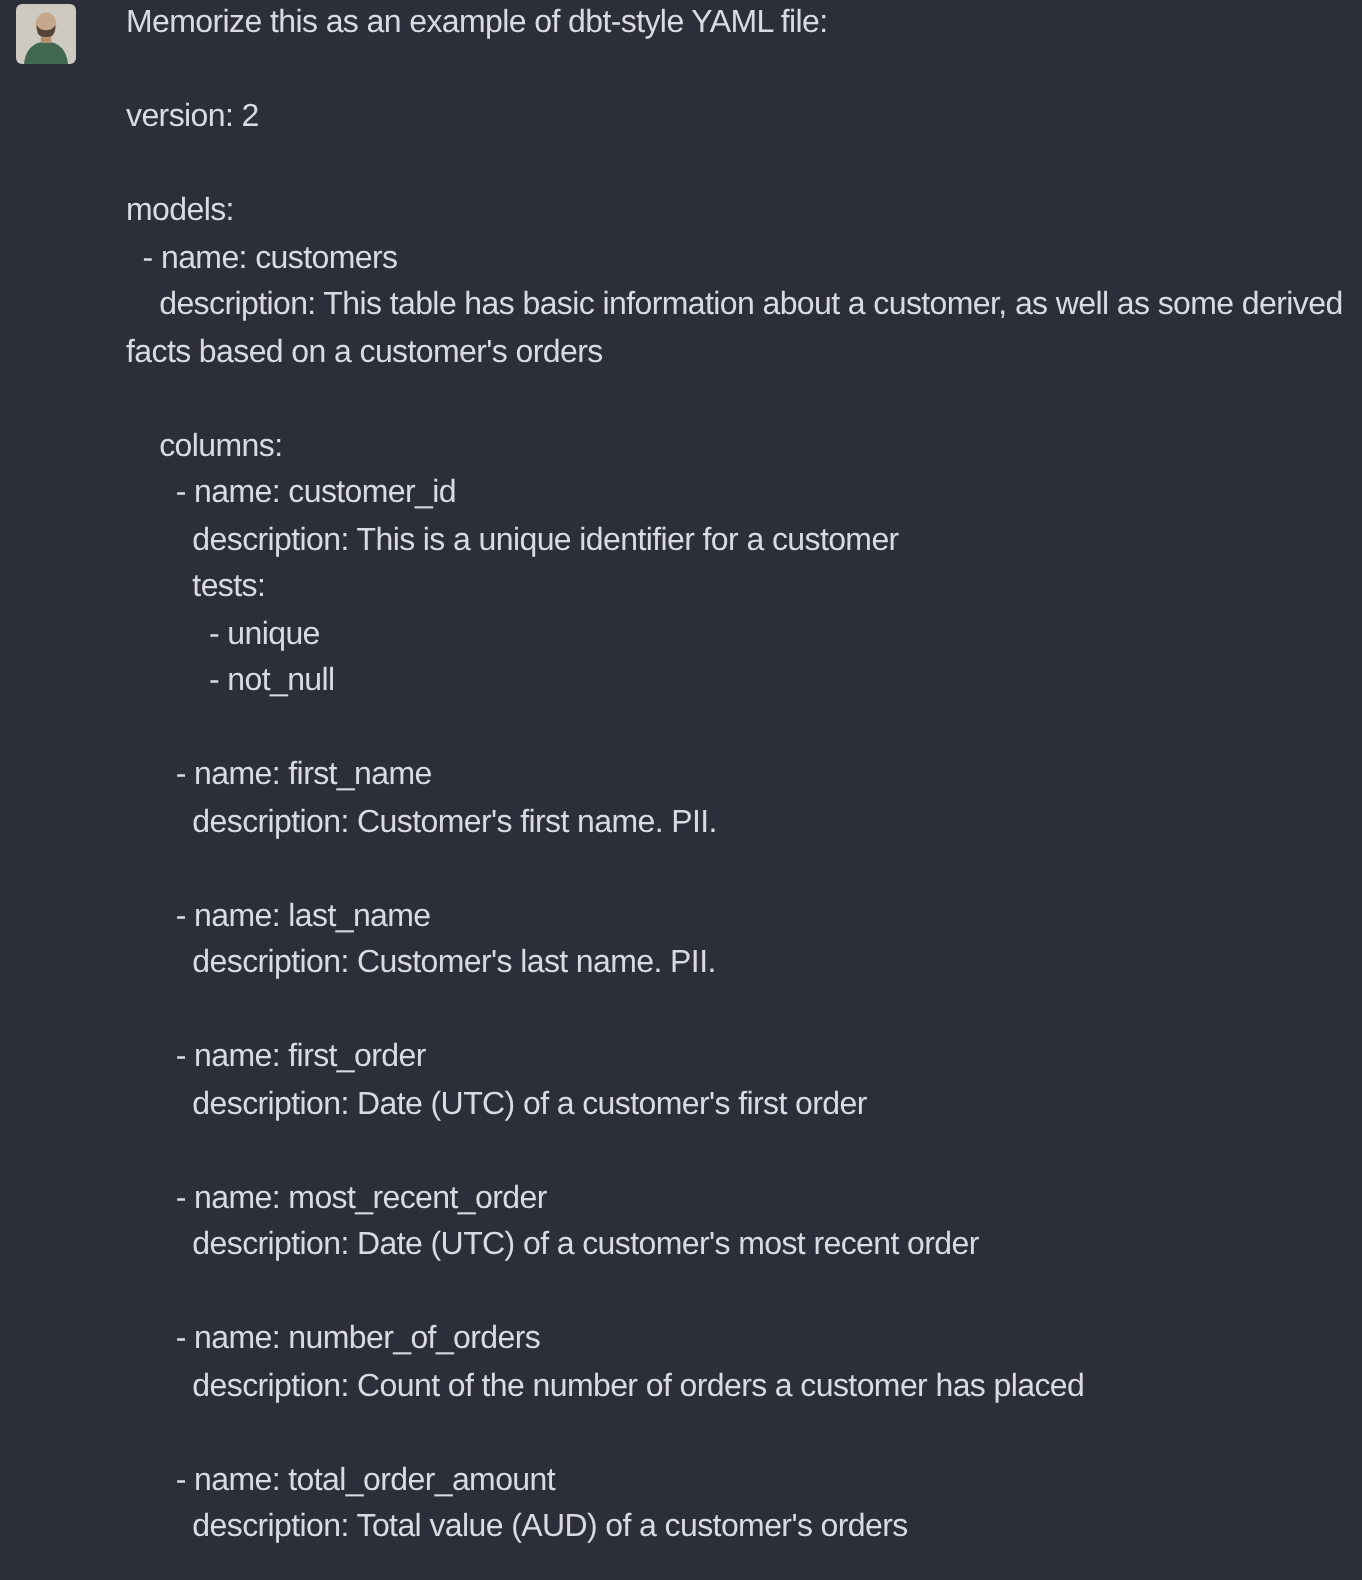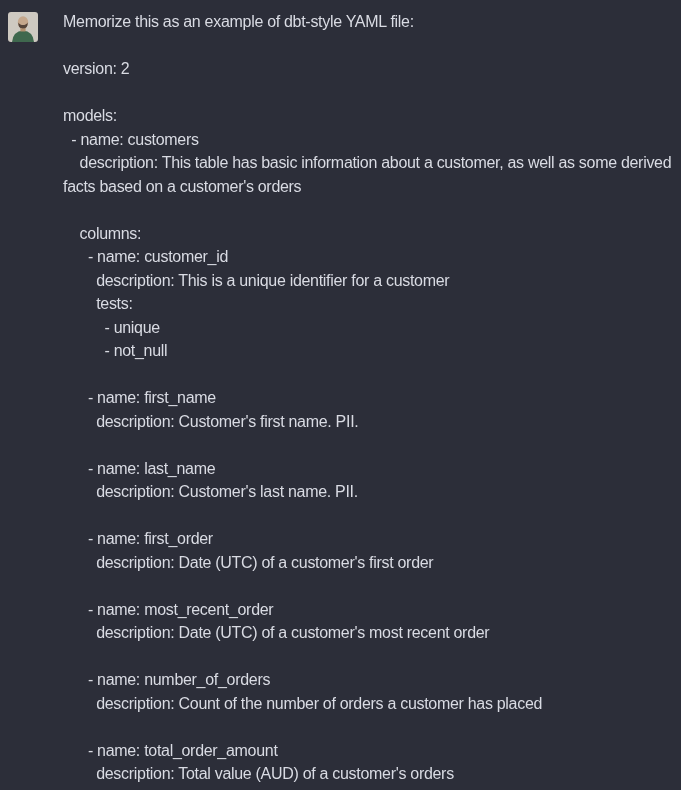--- a/index.html
+++ b/index.html
@@ -5,21 +5,21 @@
   * { margin: 0; padding: 0; box-sizing: border-box; }
   html, body {
     width: 681px;
     height: 790px;
     overflow: hidden;
     font-family: "Liberation Sans", "DejaVu Sans", sans-serif;
   }
   .message-row {
     display: flex;
     align-items: flex-start;
-    padding: 12px 0 0 8px;
+    padding: 2px 0 0 8px;
     gap: 25px;
     justify-content: flex-end;
   }
   .avatar {
     flex: 0 0 auto;
     width: 30px;
     height: 30px;
     border-radius: 3px;
     overflow: hidden;
   }

